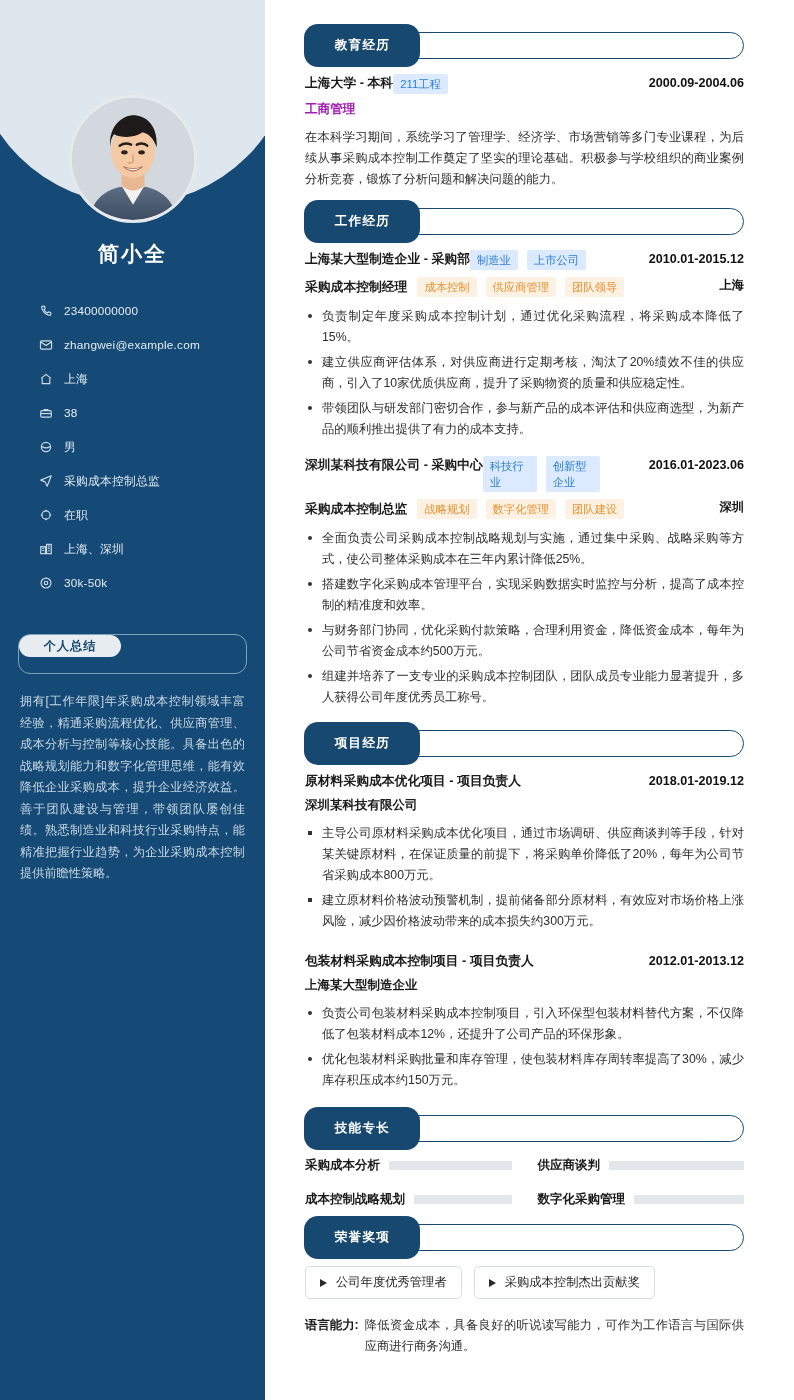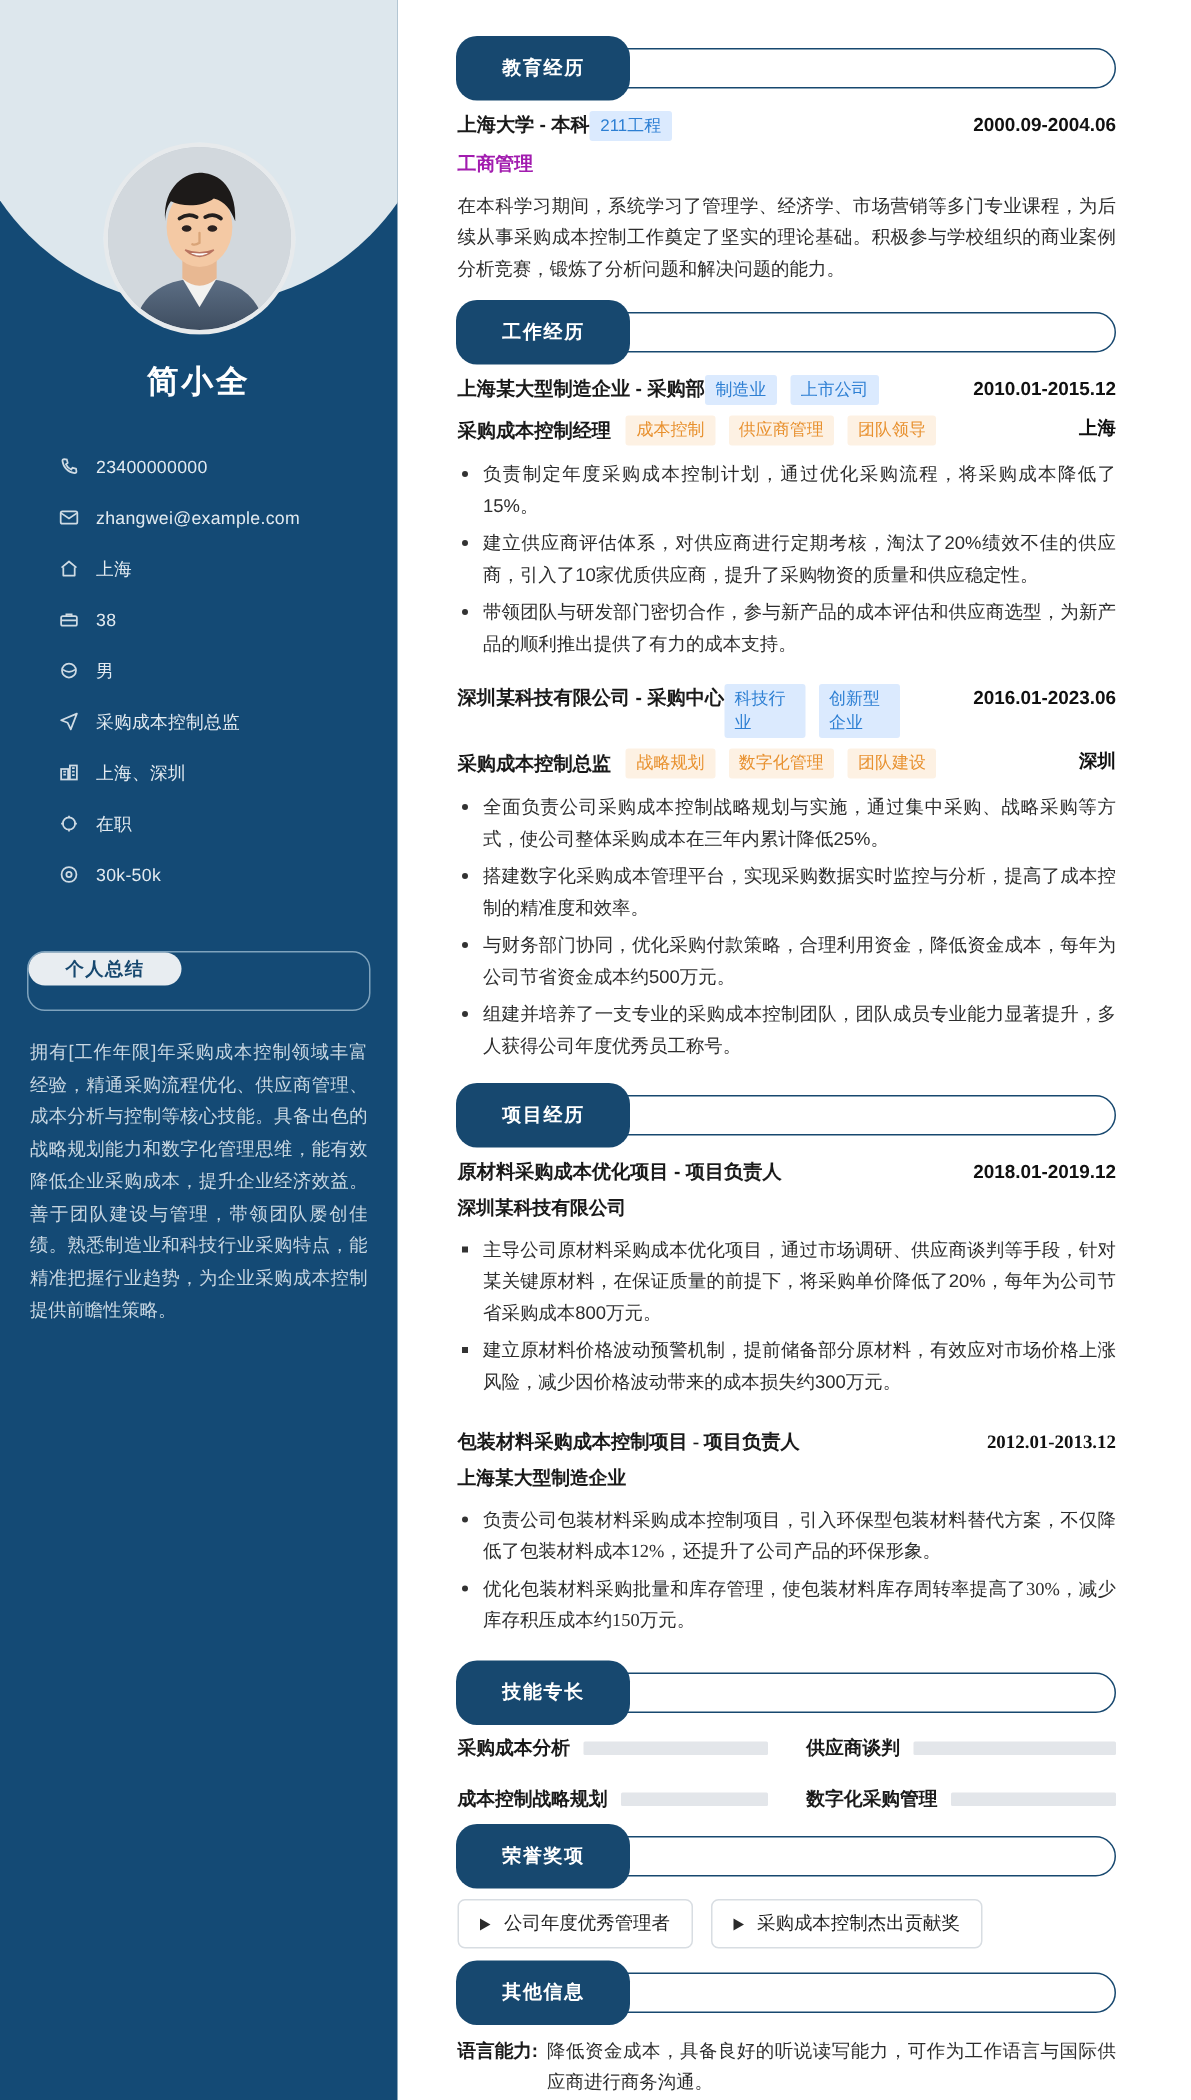--- a/index.html
+++ b/index.html
@@ -423,35 +423,35 @@
         <span class="ic">
             <svg width="14" height="14" viewBox="0 0 24 24" fill="none" stroke="currentColor" stroke-width="2" stroke-linejoin="round">
               <path d="M21 3L3 10.5l7.5 3L14 21z"></path>
             </svg>
           </span>
         <span class="txt">采购成本控制总监</span>
       </div>
       <div class="contact-row">
         <span class="ic">
             <svg width="14" height="14" viewBox="0 0 24 24" fill="none" stroke="currentColor" stroke-width="2">
+              <circle cx="12" cy="12" r="7"></circle>
+              <path d="M12 3v3M12 18v3M3 12h3M18 12h3"></path>
+            </svg>
+          </span>
+        <span class="txt">在职</span>
+      </div>
+      <div class="contact-row">
+        <span class="ic">
+            <svg width="14" height="14" viewBox="0 0 24 24" fill="none" stroke="currentColor" stroke-width="2">
               <rect x="3" y="8" width="8" height="12"></rect>
               <rect x="13" y="4" width="8" height="16"></rect>
               <path d="M5.5 11h3M5.5 14.5h3M15.5 7h3M15.5 11h3M15.5 15h3"></path>
             </svg>
           </span>
         <span class="txt">上海、深圳</span>
-      </div>
-      <div class="contact-row">
-        <span class="ic">
-            <svg width="14" height="14" viewBox="0 0 24 24" fill="none" stroke="currentColor" stroke-width="2">
-              <circle cx="12" cy="12" r="7"></circle>
-              <path d="M12 3v3M12 18v3M3 12h3M18 12h3"></path>
-            </svg>
-          </span>
-        <span class="txt">在职</span>
       </div>
       <div class="contact-row">
         <span class="ic">
             <svg width="14" height="14" viewBox="0 0 24 24" fill="none" stroke="currentColor" stroke-width="2">
               <circle cx="12" cy="12" r="8.5"></circle>
               <circle cx="12" cy="12" r="3"></circle>
             </svg>
           </span>
         <span class="txt">30k-50k</span>
       </div>
@@ -563,21 +563,21 @@
           </div>
           <span class="entry-date">2018.01-2019.12</span>
         </div>
         <div class="entry-company">深圳某科技有限公司</div>
         <ul class="bullets sq">
           <li>主导公司原材料采购成本优化项目，通过市场调研、供应商谈判等手段，针对某关键原材料，在保证质量的前提下，将采购单价降低了20%，每年为公司节省采购成本800万元。</li>
           <li>建立原材料价格波动预警机制，提前储备部分原材料，有效应对市场价格上涨风险，减少因价格波动带来的成本损失约300万元。</li>
         </ul>
       </div>
 
-      <div class="entry" style="margin-top:20px;font-family:Liberation Serif, serif;">
+      <div class="entry" style="margin-top:20px;">
         <div class="entry-top">
           <div class="entry-top-left">
             <span class="entry-title wide">包装材料采购成本控制项目 - 项目负责人</span>
           </div>
           <span class="entry-date">2012.01-2013.12</span>
         </div>
         <div class="entry-company">上海某大型制造企业</div>
         <ul class="bullets">
           <li>负责公司包装材料采购成本控制项目，引入环保型包装材料替代方案，不仅降低了包装材料成本12%，还提升了公司产品的环保形象。</li>
           <li>优化包装材料采购批量和库存管理，使包装材料库存周转率提高了30%，减少库存积压成本约150万元。</li>
@@ -619,23 +619,20 @@
           <span>公司年度优秀管理者</span>
         </div>
         <div class="award-chip">
           <span class="tri"></span>
           <span>采购成本控制杰出贡献奖</span>
         </div>
       </div>
     </section>
 
     <section class="section" style="margin-top:14px;">
-      <div class="sec-head">
-        <span class="tag">其他信息</span>
-      </div>
       <div class="other-row">
         <span class="other-label">语言能力:</span>
         <span class="other-value">降低资金成本，具备良好的听说读写能力，可作为工作语言与国际供应商进行商务沟通。</span>
       </div>
     </section>
 
   </main>
 </div>
 
 </body></html>

